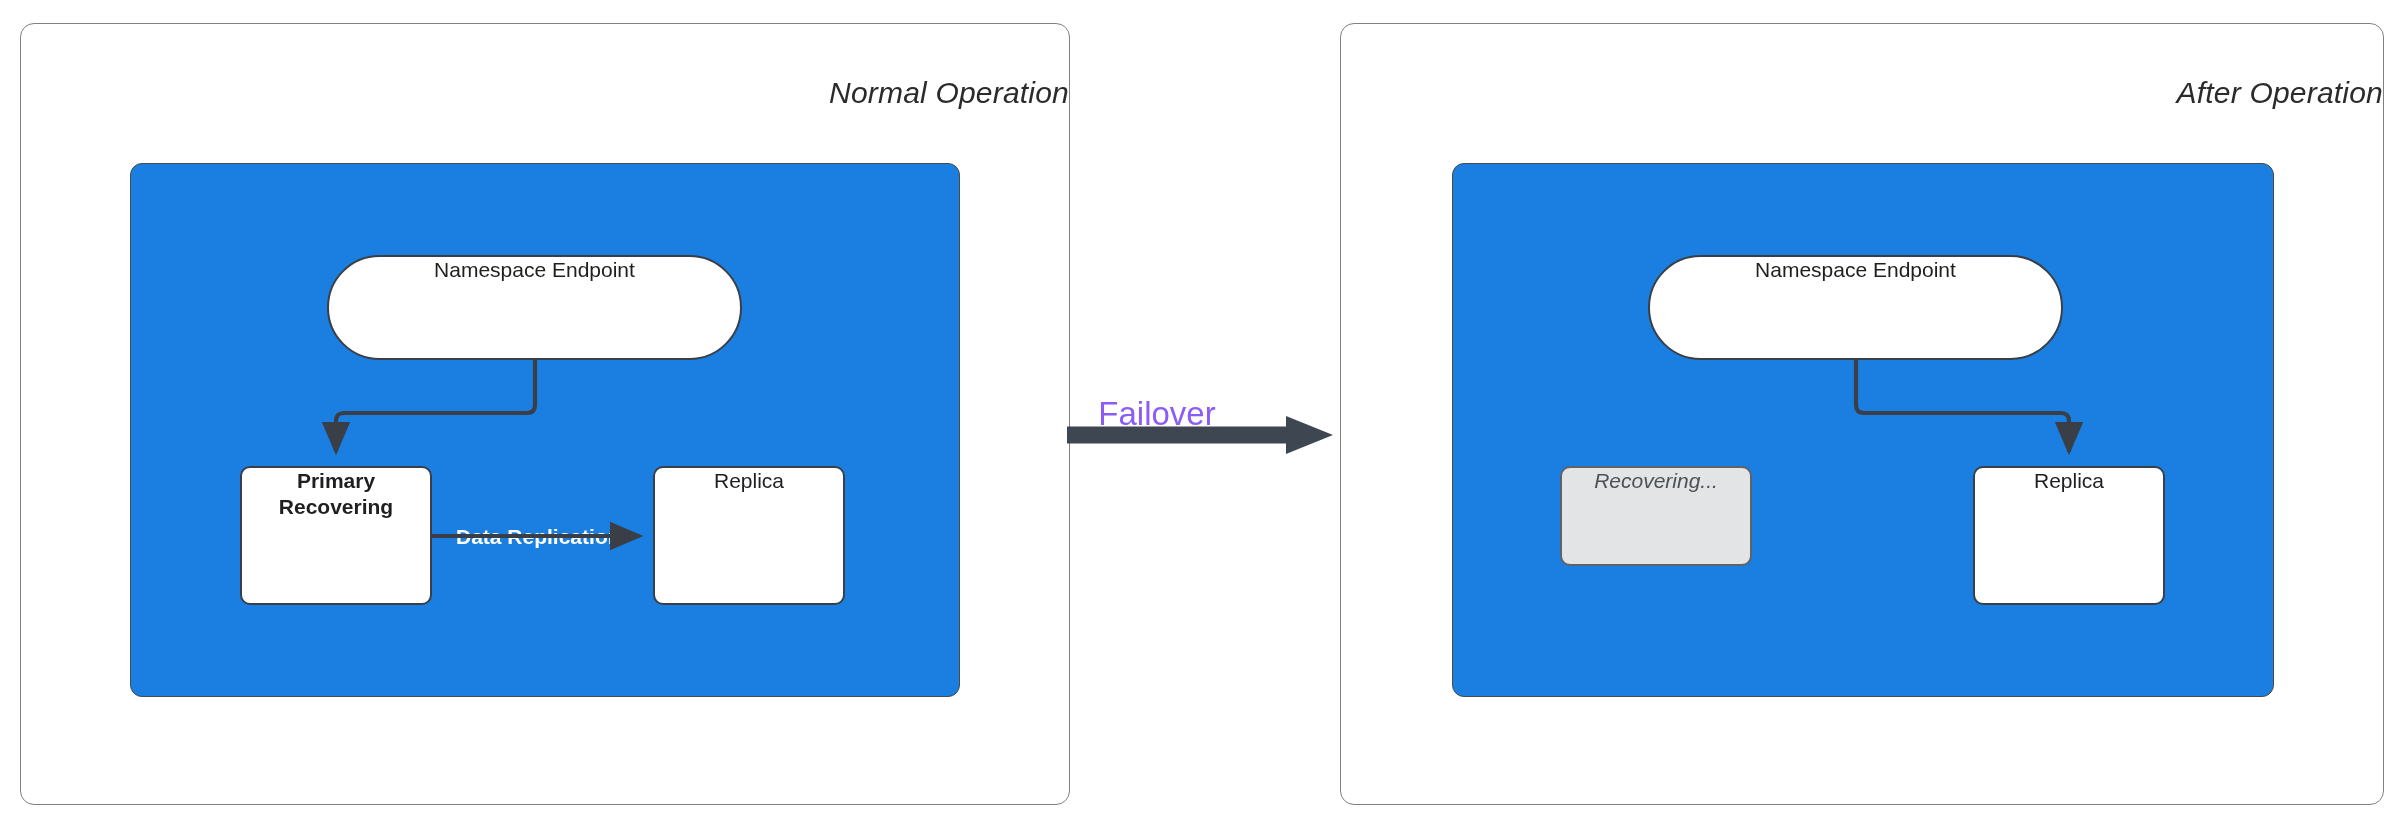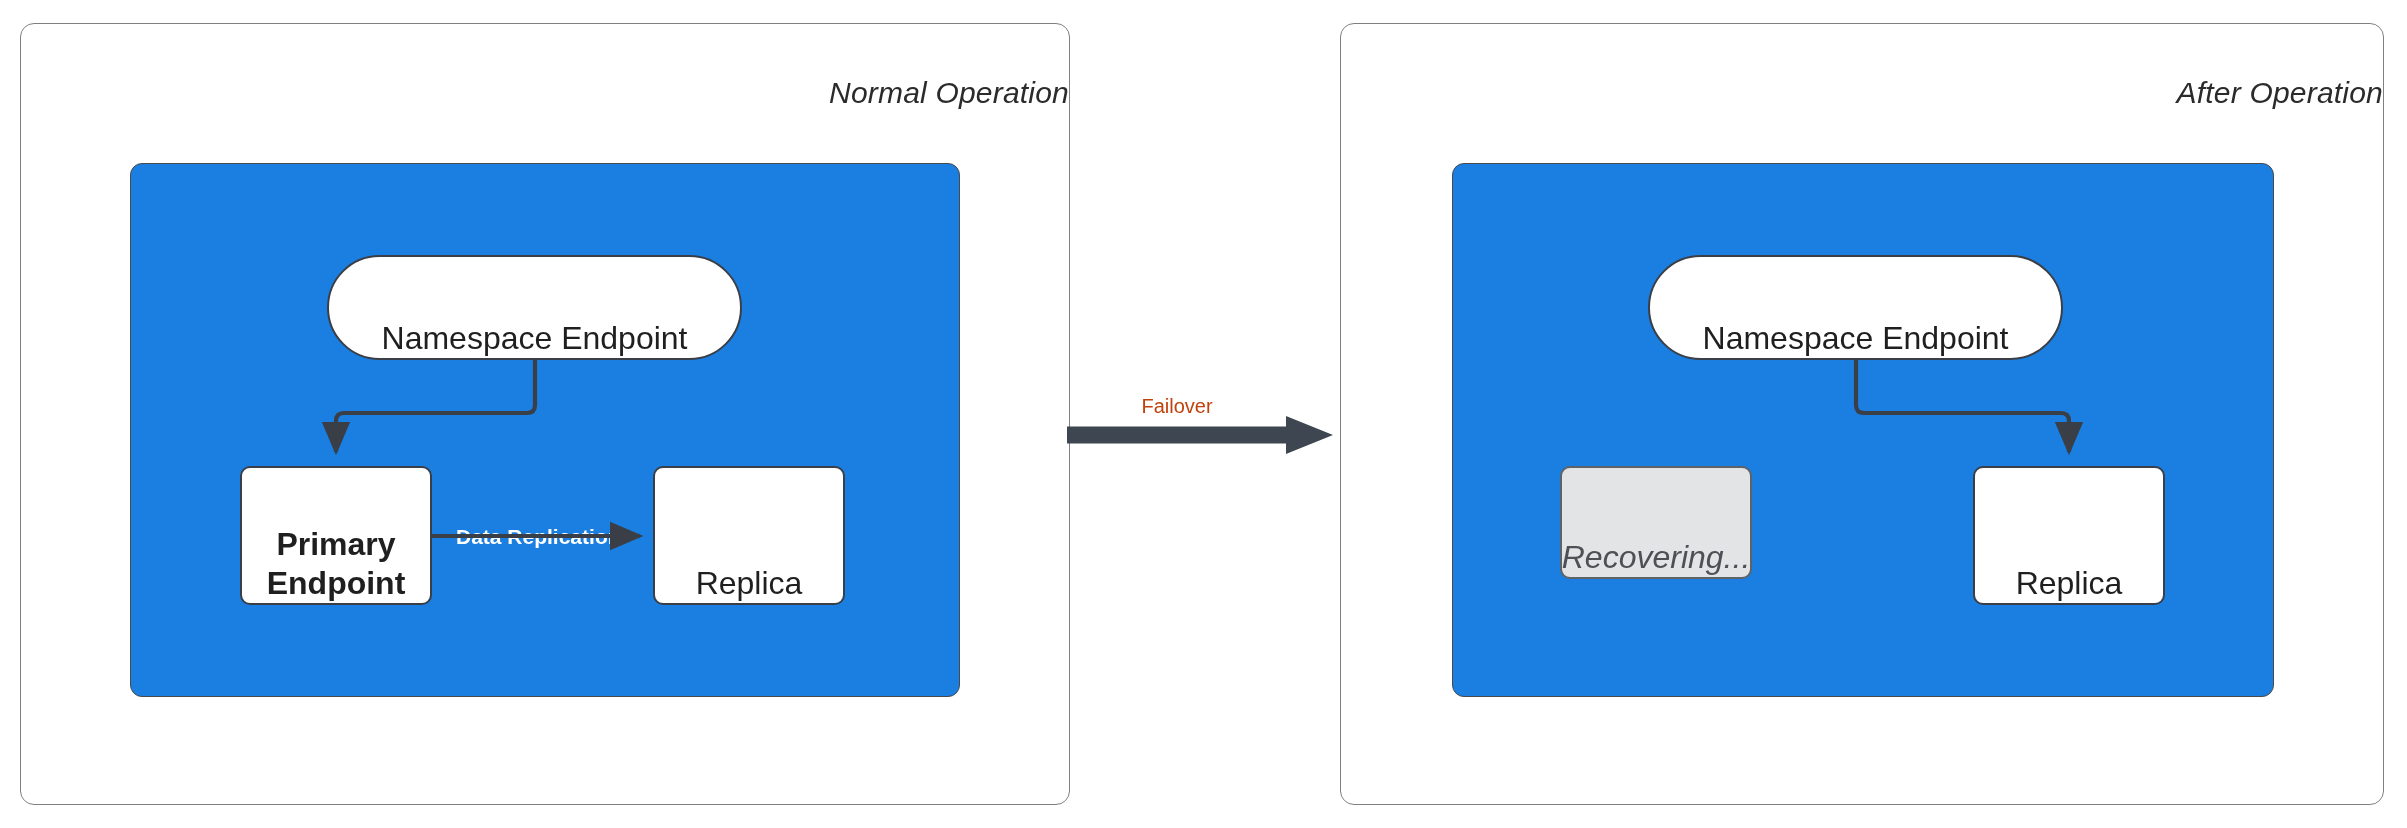--- a/index.html
+++ b/index.html
@@ -45,24 +45,24 @@
     border-radius: 12px;
     box-sizing: border-box;
   }
   
   .node {
     position: absolute;
     box-sizing: border-box;
     background: #ffffff;
     border: 2px solid #3a3f47;
     display: flex;
-    align-items: flex-end;
+    align-items: flex-start;
     justify-content: center;
     text-align: center;
-    font-size: 32px;
+    font-size: 21px;
     color: #1f1f1f;
     line-height: 1.22;
   }
   .node.pill {
     border-radius: 60px;
   }
   .node.box {
     border-radius: 10px;
   }
   .node.recovering {
@@ -74,24 +74,23 @@
   
   .edge-label {
     position: absolute;
     font-size: 21px;
     font-weight: bold;
     color: #ffffff;
     white-space: nowrap;
   }
   .failover-label {
     position: absolute;
-    font-size: 20px;
-    color: #c2410c;
+    font-size: 33px;
+    color: #8b5cf6;
     white-space: nowrap;
-    margin-left: 20px;
   }
   svg.wires {
     position: absolute;
     left: 0;
     top: 0;
     width: 2407px;
     height: 828px;
     overflow: visible;
     pointer-events: none;
   }
@@ -107,41 +106,41 @@
 
   <div class="region" style="left:130px; top:163px; width:830px; height:534px;"></div>
 
   <div class="node pill" style="left:327px; top:255px; width:415px; height:105px;">
     <span>Namespace Endpoint</span>
   </div>
 
   <div class="node box" style="left:240px; top:466px; width:192px; height:139px;font-weight:bold;">
     <span>
       <span>Primary</span><br>
-      <span>Endpoint</span>
+      <span>Recovering</span>
     </span>
   </div>
 
   <div class="node box" style="left:653px; top:466px; width:192px; height:139px;">
     <span>Replica</span>
   </div>
 
   <div class="edge-label" style="left:456px; top:525px;">Data Replication</div>
 
   <div class="panel" style="left:1340px; top:23px; width:1044px; height:782px;">
     <div class="panel-title">After Operation</div>
   </div>
 
   <div class="region" style="left:1452px; top:163px; width:822px; height:534px;"></div>
 
   <div class="node pill" style="left:1648px; top:255px; width:415px; height:105px;">
     <span>Namespace Endpoint</span>
   </div>
 
-  <div class="node box recovering" style="left:1560px; top:466px; width:192px; height:113px;">
+  <div class="node box recovering" style="left:1560px; top:466px; width:192px; height:100px;">
     <span>Recovering...</span>
   </div>
 
   <div class="node box" style="left:1973px; top:466px; width:192px; height:139px;">
     <span>Replica</span>
   </div>
 
   <div class="failover-label" style="left:1157px; top:395px; transform:translateX(-50%);">Failover</div>
 
   <svg class="wires">

